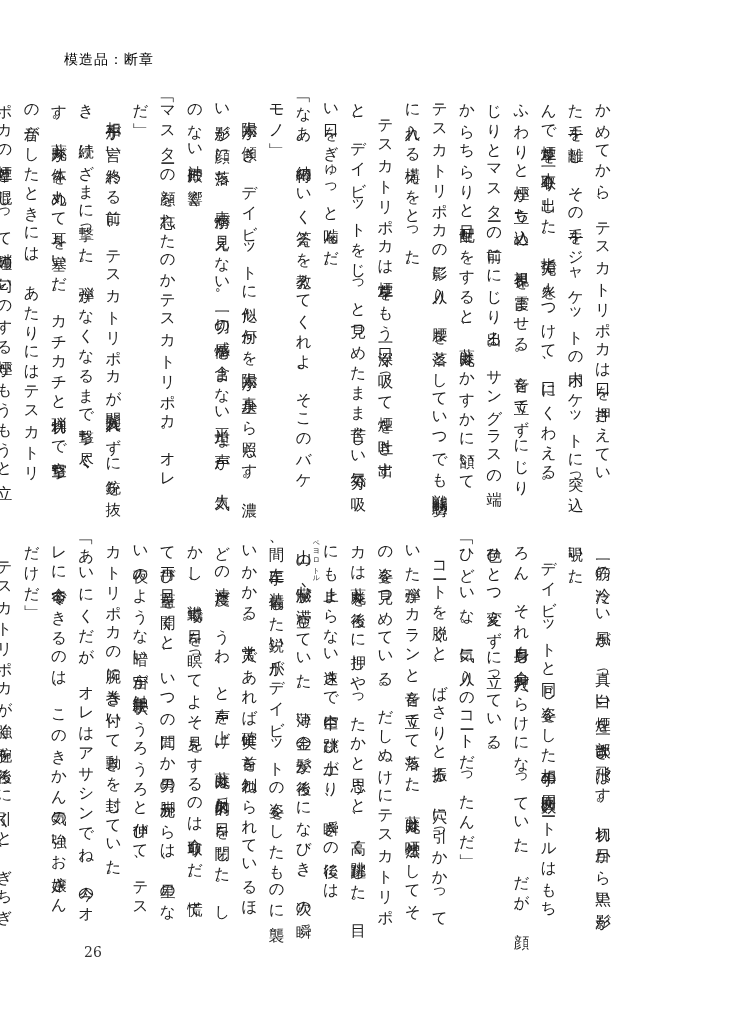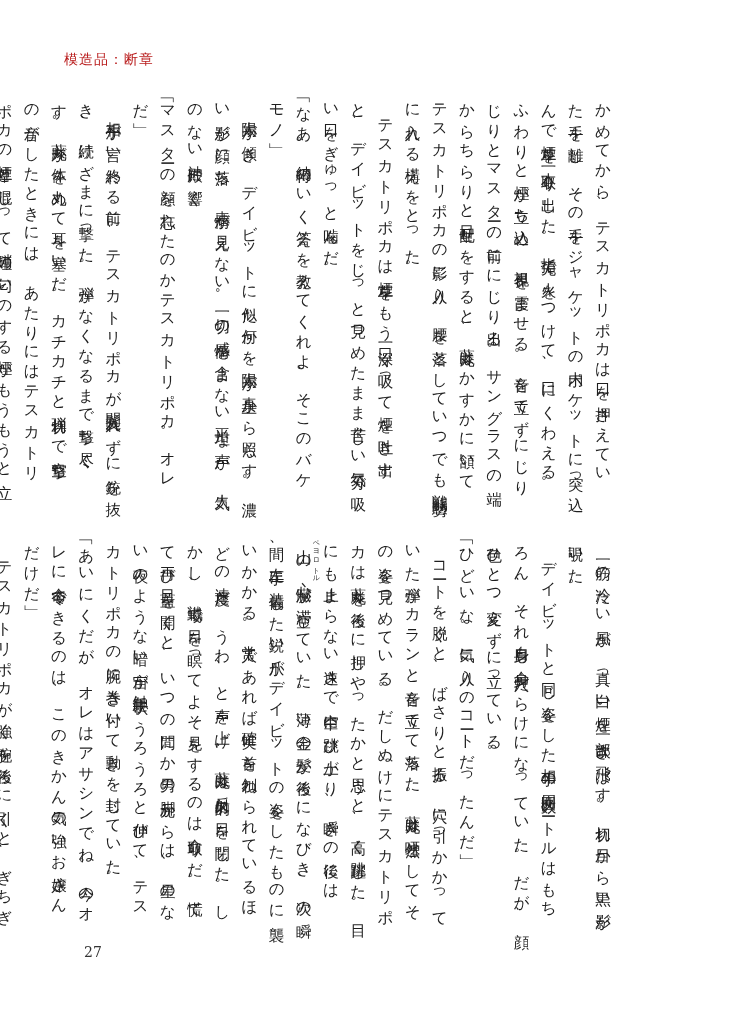--- a/index.html
+++ b/index.html
@@ -1,17 +1,17 @@
 <!DOCTYPE html>
 <html><head>
   <meta charset="utf-8">
   <style>
     html, body { margin: 0; padding: 0; background: #ffffff; }
     body { width: 730px; height: 1024px; position: relative; overflow: hidden; color: #1f1f1f; font-family: "DejaVu Serif", "Liberation Serif", serif; }
-    .running-header { position: absolute; left: 64px; top: 51px; font-size: 14px; letter-spacing: 1px; color: #b91c1c; }
+    .running-header { position: absolute; left: 64px; top: 51px; font-size: 14px; letter-spacing: 1px; color: #000000; }
     .page-number { position: absolute; left: 84px; top: 944px; font-size: 14px; color: #333; font-family: "DejaVu Serif", serif; }
     .block { position: absolute; writing-mode: vertical-rl; -webkit-writing-mode: vertical-rl; font-size: 15.5px; line-height: 27.2px; letter-spacing: 2.4px; }
     .block-top { right: 114px; top: 93px; height: 400px; width: 580px; }
     .block-bottom { right: 114px; top: 535px; height: 390px; width: 580px; }
     .para { margin: 0; text-indent: 1em; }
     .para.noindent { text-indent: 0; }
     .para.quote { text-indent: 0; }
     ruby rt { font-size: 7px; letter-spacing: 1px; }
   </style>
 </head>
@@ -30,13 +30,13 @@
 
 <div class="block block-bottom">
   <p class="para">一筋の冷たい風が、真っ白い煙を一部吹き飛ばす。切れ目から黒い影が覗いた。</p>
   <p class="para">デイビットと同じ姿をした相手の周囲数メートルはもちろん、それ自身も全身穴だらけになっていた。だが、顔色ひとつ変えずに立っている。</p>
   <p class="para quote">「ひどいな。気に入りのコートだったんだ」</p>
   <p class="para"><span>コートを脱ぐと、ばさりと振る。穴に引っかかっていた弾がカランと音を立てて落ちた。藤丸は唖然としてその姿を見つめている。だしぬけにテスカトリポカは藤丸を後ろに押しやったかと思うと、高く跳躍した。目にも止まらない速さで空中に跳び上がり、瞬きの後には</span><ruby><span>山の心臓</span><rt>ペヨロトル</rt></ruby><span>が滞空していた。薄い金の髪が後ろになびき、次の瞬間、左手に装備した鋭い爪がデイビットの姿をしたものに襲いかかる。常人であれば確実に首を刎ねられているほどの速度だ。うわ、と声を上げ、藤丸は反射的に目を閉じた。しかし、戦場で目を瞑ってよそ見をするのは命取りだ。慌てて再び目蓋を開くと、いつの間にか男の脚元からは、星のない夜のような暗い宙が触手状にうろうろと伸びて、テスカトリポカの腕に巻き付いて動きを封じていた。</span></p>
   <p class="para quote">「あいにくだが、オレはアサシンでね。今のオレに命令できるのは、このきかん気の強いお嬢さんだけだ」</p>
   <p class="para">テスカトリポカが強く腕を後ろに引くと、ぎちぎちと</p>
 </div>
 
-<div class="page-number">27</div>
+<div class="page-number">26</div>
 
 </body></html>

